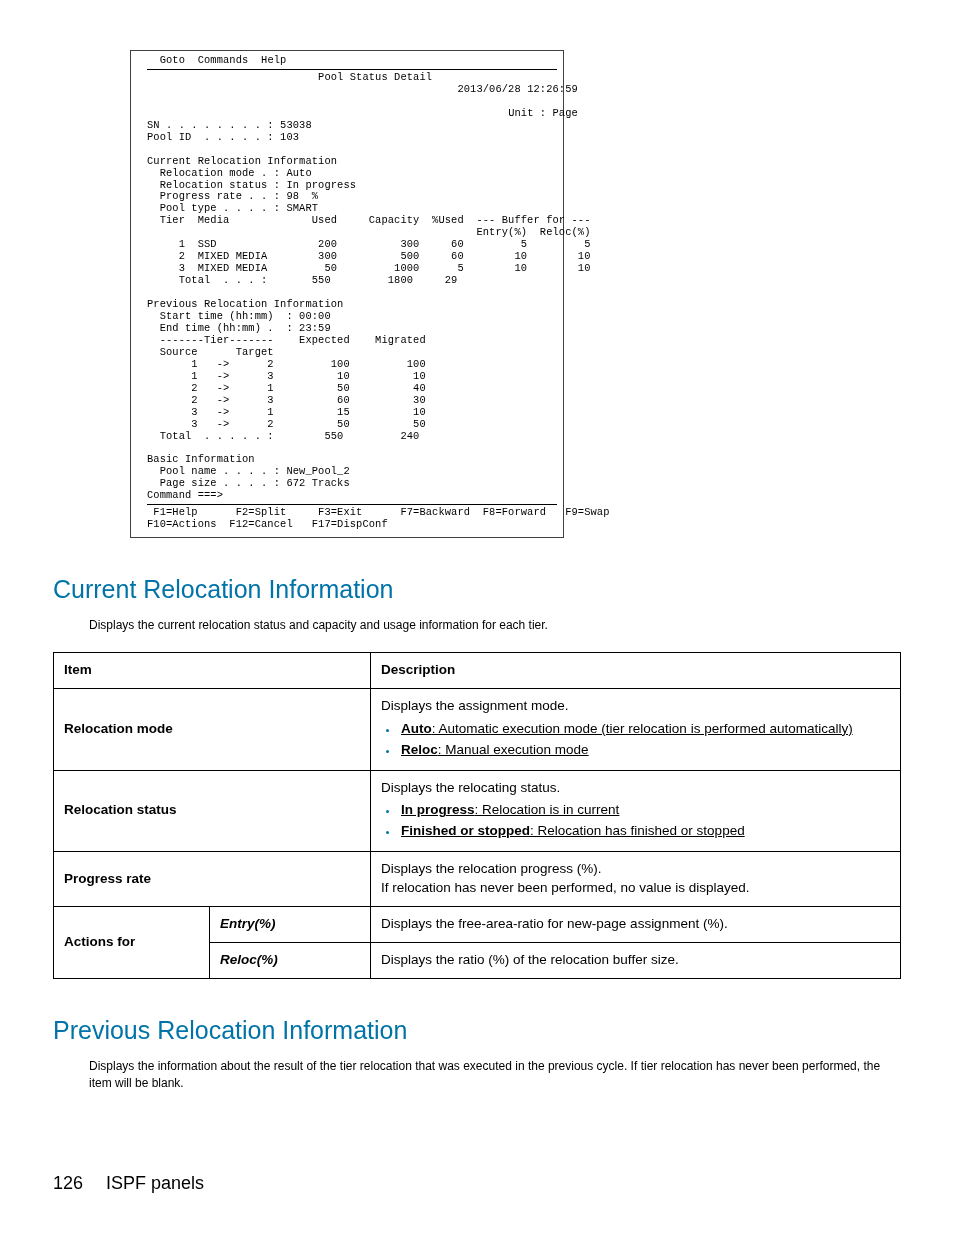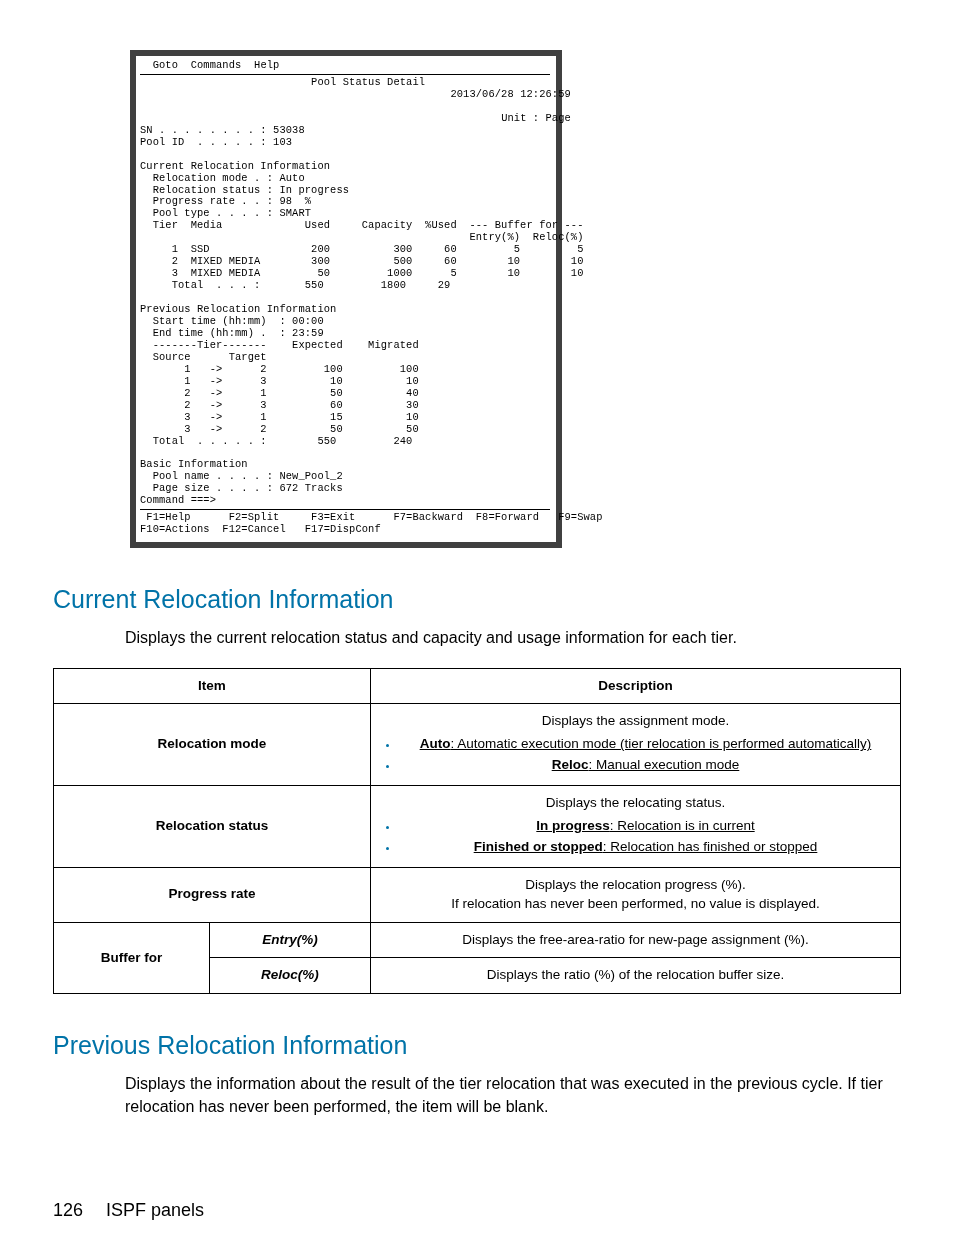--- a/index.html
+++ b/index.html
@@ -6,56 +6,56 @@
     font-family: Arial, Helvetica, sans-serif;
     margin: 0;
     padding: 50px 53px;
     font-size: 13.5px;
     color: #000;
     line-height: 1.4;
     width: 954px;
     box-sizing: border-box;
   }
   .terminal {
-    border: 6px solid #404040;
+    border: 1px solid #404040;
     font-family: "Courier New", monospace;
     font-size: 10.4px;
     line-height: 1.15;
     white-space: pre;
-    padding: 4px 6px 6px 4px;
+    padding: 4px 6px 6px 16px;
     width: 410px;
     margin-left: 77px;
     margin-bottom: 34px;
     letter-spacing: 0.1px;
   }
   .terminal .hr {
     border-top: 1px solid #000;
     margin: 2px 0;
   }
   h2.section {
     font-family: Arial, Helvetica, sans-serif;
     font-weight: 400;
     font-size: 25px;
     color: #0073a8;
     margin: 0 0 10px 0;
   }
   p.intro {
-    margin: 0 0 18px 72px;
-    font-size: 16px;
+    margin: 0 0 18px 36px;
+    font-size: 12px;
   }
   table.desc {
     border-collapse: collapse;
     width: 100%;
     margin-bottom: 34px;
     font-size: 13.5px;
   }
   table.desc th, table.desc td {
     border: 1px solid #000;
     padding: 8px 10px;
-    text-align: center;
+    text-align: left;
     vertical-align: middle;
   }
   table.desc th {
     font-weight: bold;
     background: #fff;
   }
   table.desc td ul {
     margin: 4px 0 0 0;
     padding-left: 18px;
   }
@@ -149,21 +149,21 @@
     </td>
   </tr>
   <tr>
     <td colspan="2" class="item-col">Progress rate</td>
     <td>
       <span>Displays the relocation progress (%).</span><br>
       <span>If relocation has never been performed, no value is displayed.</span>
     </td>
   </tr>
   <tr>
-    <td rowspan="2" class="item-col">Buffer for</td>
+    <td rowspan="2" class="item-col">Actions for</td>
     <td class="sub-col">Entry(%)</td>
     <td>Displays the free-area-ratio for new-page assignment (%).</td>
   </tr>
   <tr>
     <td class="sub-col">Reloc(%)</td>
     <td>Displays the ratio (%) of the relocation buffer size.</td>
   </tr>
 </tbody>
   </table>
 

